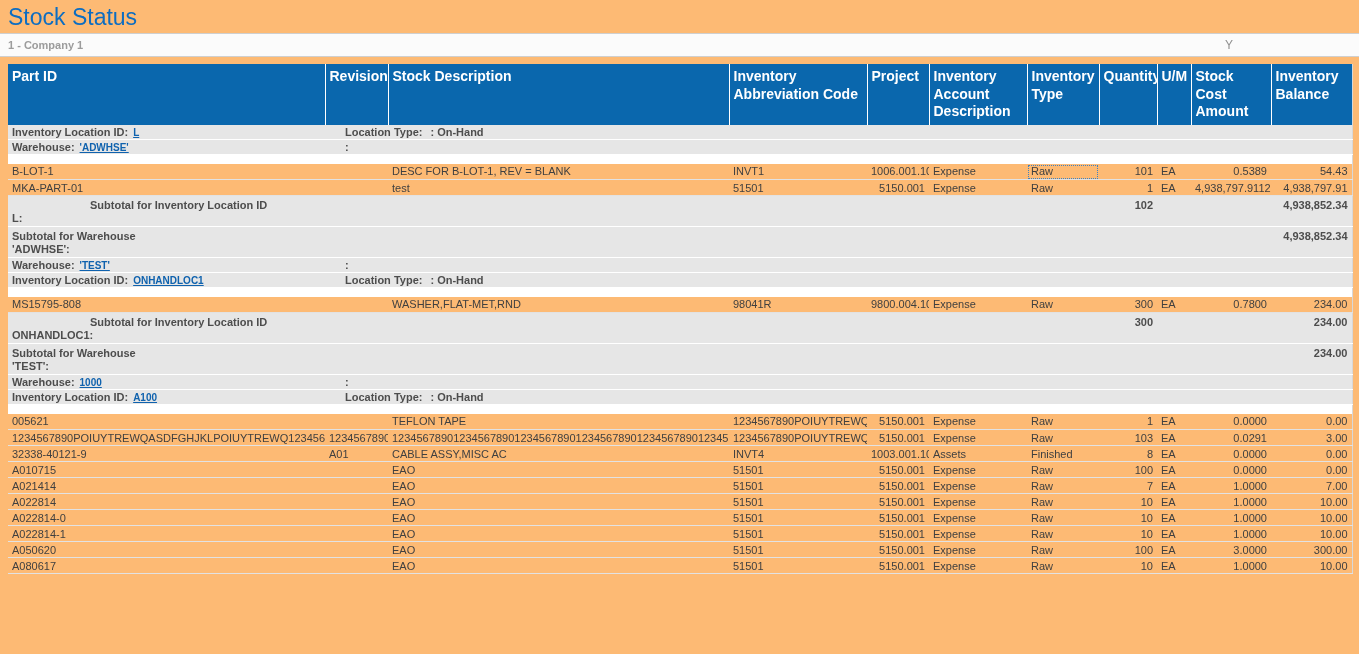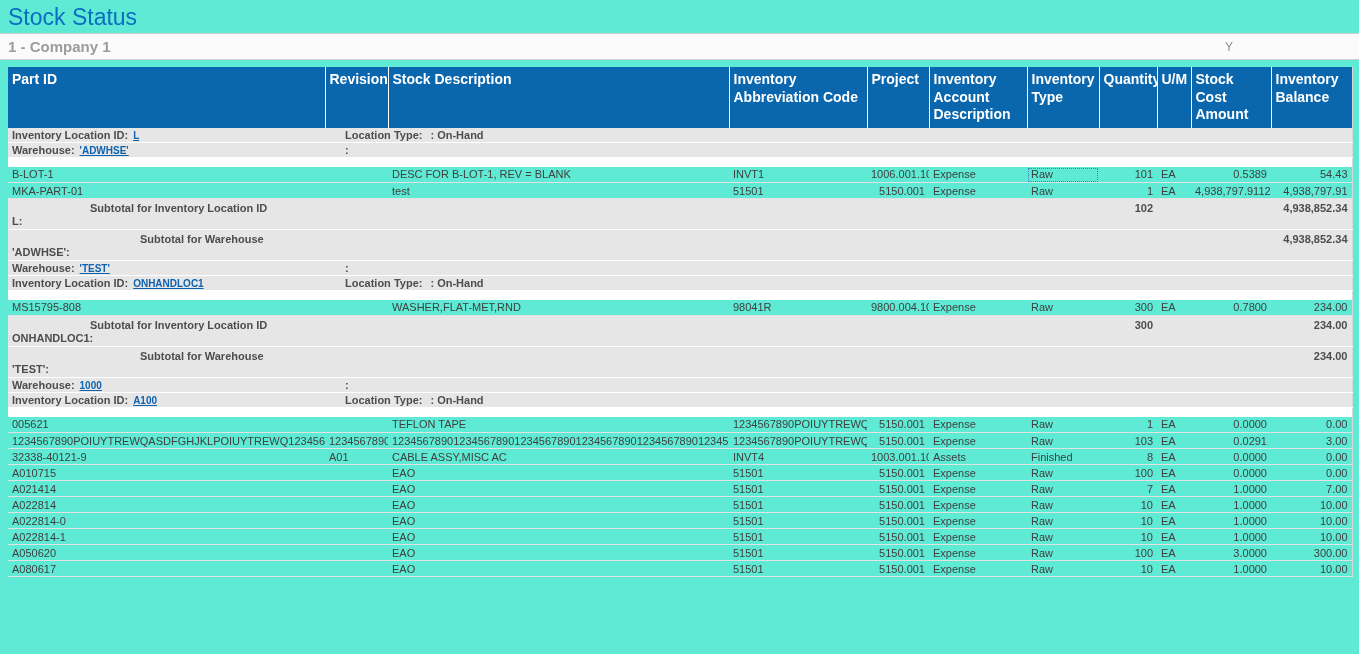--- a/index.html
+++ b/index.html
@@ -1,25 +1,25 @@
 <!DOCTYPE html>
 <html style="--header-bg: #0a67ad; --title: #0d6dc1; --link: #0f62ae; --group-bg: #e6e6e6;"><head>
 <meta charset="utf-8">
 <style>
   * { box-sizing: border-box; }
   html,body { margin:0; padding:0; background:#fff; font-family:"Liberation Sans", sans-serif; color:#404040; }
-  .page { width:1359px; min-height:654px; background:#5eead4; overflow:hidden; }
+  .page { width:1359px; min-height:654px; background:#fdba74; overflow:hidden; }
 
   .titlebar { padding:5px 8px 4px 8px; }
   .title { font-size:23px; line-height:24px; color:var(--title,#0d6dc1); }
 
   .subbar { display:flex; justify-content:space-between; align-items:center;
             border-top:1px solid #cfcfcf; border-bottom:1px solid #cfcfcf;
             background:#fbfbfb; padding:4px 8px; }
-  .company { color:#9c9c9c; font-weight:bold; font-size:15px; }
+  .company { color:#9c9c9c; font-weight:bold; font-size:11px; }
   .flag { color:#8f8f8f; font-size:12px; margin-right:118px; }
 
   .table-wrap { margin:7px 7px 0 8px; }
   table { border-collapse:collapse; table-layout:fixed; width:1344px; font-size:11px;
           border-right:1px solid #d8d8d8; }
   th { background:var(--header-bg,#0a67ad); color:#fff; font-weight:bold; text-align:left;
        vertical-align:top; padding:4px 4px; border-right:1px solid #fff; font-size:14px;
        line-height:1.25; height:42px; overflow:hidden; }
   th:last-child { border-right:none; }
   td { padding:1px 4px; overflow:hidden; white-space:nowrap; vertical-align:middle; }
@@ -30,21 +30,21 @@
   .grp { position:relative; font-weight:bold; color:#4d4d4d; font-size:11px; }
   .lnk { color:var(--link,#0f62ae); font-weight:bold; font-size:10px; margin-left:5px;
          text-decoration:underline; cursor:pointer; }
   .gsec { position:absolute; left:333px; top:0; font-weight:bold; color:#4d4d4d; }
   .gsec .sp2 { margin-left:8px; }
 
   tr.subtotal td { background:var(--group-bg,#e6e6e6); border-bottom:1px solid #fff;
                    font-weight:bold; color:#4d4d4d; vertical-align:top; padding-top:3px; }
   tr.subtotal div { line-height:13px; }
   .ind-loc { margin-left:78px; }
-  .ind-wh { margin-left:128px; }
+  .ind-wh { }
 
   tr.spacer td { height:9px; background:#fff; padding:0; }
 
   td.focus { outline:1px dotted #3f81c1; outline-offset:-2px; }
 </style>
 </head>
 <body>
 
 <div class="page">
   <div class="titlebar">

